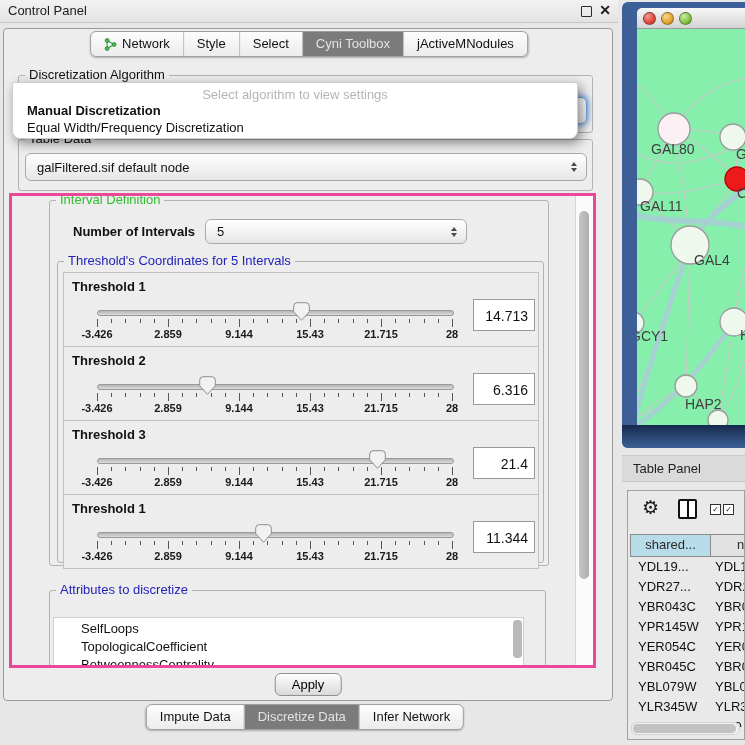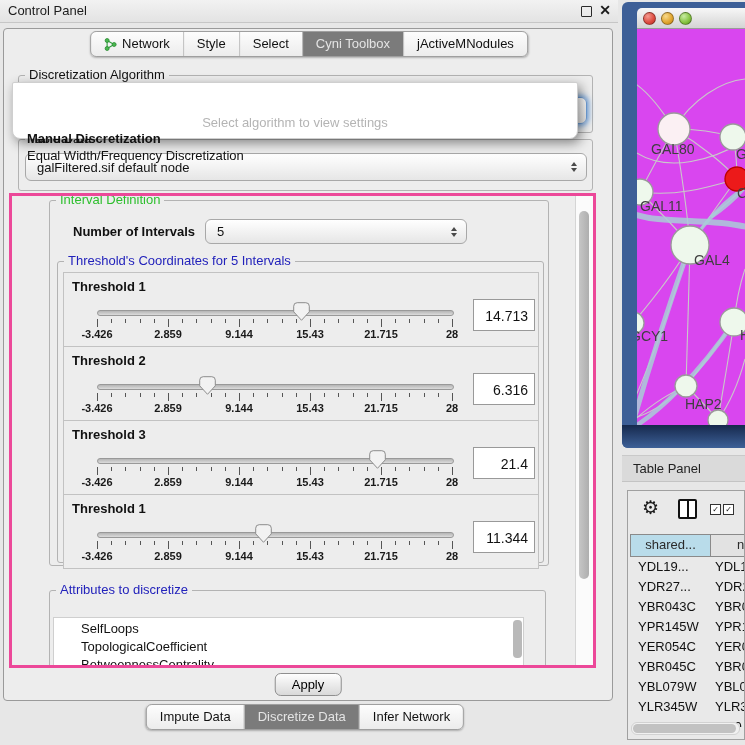--- a/index.html
+++ b/index.html
@@ -32,21 +32,21 @@
   .combo{position:absolute;background:linear-gradient(#ffffff,#e6e6e6);border:1px solid #a8a8a8;
          border-radius:6px;box-sizing:border-box;}
   .combo .val{position:absolute;left:11px;top:0;bottom:0;display:flex;align-items:center;color:#111;text-align:center;}
   .spin{position:absolute;right:9px;top:50%;transform:translateY(-50%);display:flex;flex-direction:column;gap:2px;}
   .spin .u{width:0;height:0;border:3.5px solid transparent;border-top:none;border-bottom:4.5px solid #4a4a4a;}
   .spin .d{width:0;height:0;border:3.5px solid transparent;border-bottom:none;border-top:4.5px solid #4a4a4a;}
   .combo.focused{box-shadow:0 0 5px 2px rgba(100,155,220,.85);border-color:#6f9fd8;}
   
   .popup{position:absolute;left:8px;top:53px;width:566px;height:57px;background:#fff;z-index:10;
          border:1px solid #cfcfcf;border-radius:2px 2px 8px 8px;box-shadow:3px 4px 12px rgba(0,0,0,.45);box-sizing:border-box;}
-  .popup-hint{text-align:center;color:var(--hint-gray);padding-top:4px;margin-top:28px;}
+  .popup-hint{text-align:center;color:var(--hint-gray);padding-top:4px;}
   .popup-item{padding:1px 14px;}
   .popup-item.bold{font-weight:bold;}
   
   .scroll-pane{position:absolute;left:5px;top:164px;width:587px;height:475px;border:3px solid #ec4899;
                background:#ededed;box-sizing:border-box;overflow:hidden;}
   .vsb{position:absolute;top:0;right:0;bottom:0;width:17px;background:#fbfbfb;border-left:1px solid #d5d5d5;}
   .vsb .thumb{position:absolute;left:3px;top:15px;width:10px;height:368px;
               background:linear-gradient(90deg,#c6c6c6,#aeaeae);border-radius:5px;}
   
   .thr-row{position:relative;height:73px;border:1px solid #c2c2c2;background:#ededed;margin-top:-1px;}
@@ -76,21 +76,21 @@
   .net-frame{position:absolute;left:622px;top:2px;width:123px;height:446px;background:var(--frame-blue);
              border-radius:6px 0 0 6px;}
   .net-bottom{position:absolute;left:0;bottom:0;right:0;height:23px;
               background:linear-gradient(#16294d,#3d6097);border-radius:0 0 0 6px;}
   .net-titlebar{position:absolute;left:15px;top:6px;width:108px;height:21px;
                 background:linear-gradient(#f7f7f7,#d4d4d4);border-radius:5px 0 0 0;border-bottom:1px solid #9a9a9a;box-sizing:border-box;}
   .light{position:absolute;top:4px;width:13px;height:13px;border-radius:50%;border:1px solid rgba(0,0,0,.35);box-sizing:border-box;}
   .l-red{left:6px;background:radial-gradient(circle at 35% 30%,#f49a90,#dd4a3e 60%,#b33126);}
   .l-yel{left:24px;background:radial-gradient(circle at 35% 30%,#f7d98c,#e0a42c 60%,#ba7f17);}
   .l-grn{left:42px;background:radial-gradient(circle at 35% 30%,#c8eca2,#84c240 60%,#57951f);}
-  .net-canvas{position:absolute;left:15px;top:27px;width:108px;height:396px;background:#d946ef;}
+  .net-canvas{position:absolute;left:15px;top:27px;width:108px;height:396px;background:#86efac;}
   .net-canvas svg{display:block;}
   .edge{fill:none;stroke:#c9c9c9;stroke-width:1.1;}
   .te{fill:none;stroke:var(--edge-teal);opacity:.85;}
   .nd{fill:var(--node-green);stroke:#9a9a9a;stroke-width:1.3;}
   .nd-pink{fill:var(--node-pink);}
   .nd-red{fill:var(--node-red);stroke:#bb0000;}
   .nlab{fill:#3f3f3f;font-size:14px;font-family:"Liberation Sans",sans-serif;}
   
   .tp-bar{position:absolute;left:622px;top:455px;width:123px;height:27px;background:#dadada;
           border-top:1px solid #c9c9c9;border-bottom:1px solid #c4c4c4;box-sizing:border-box;}

